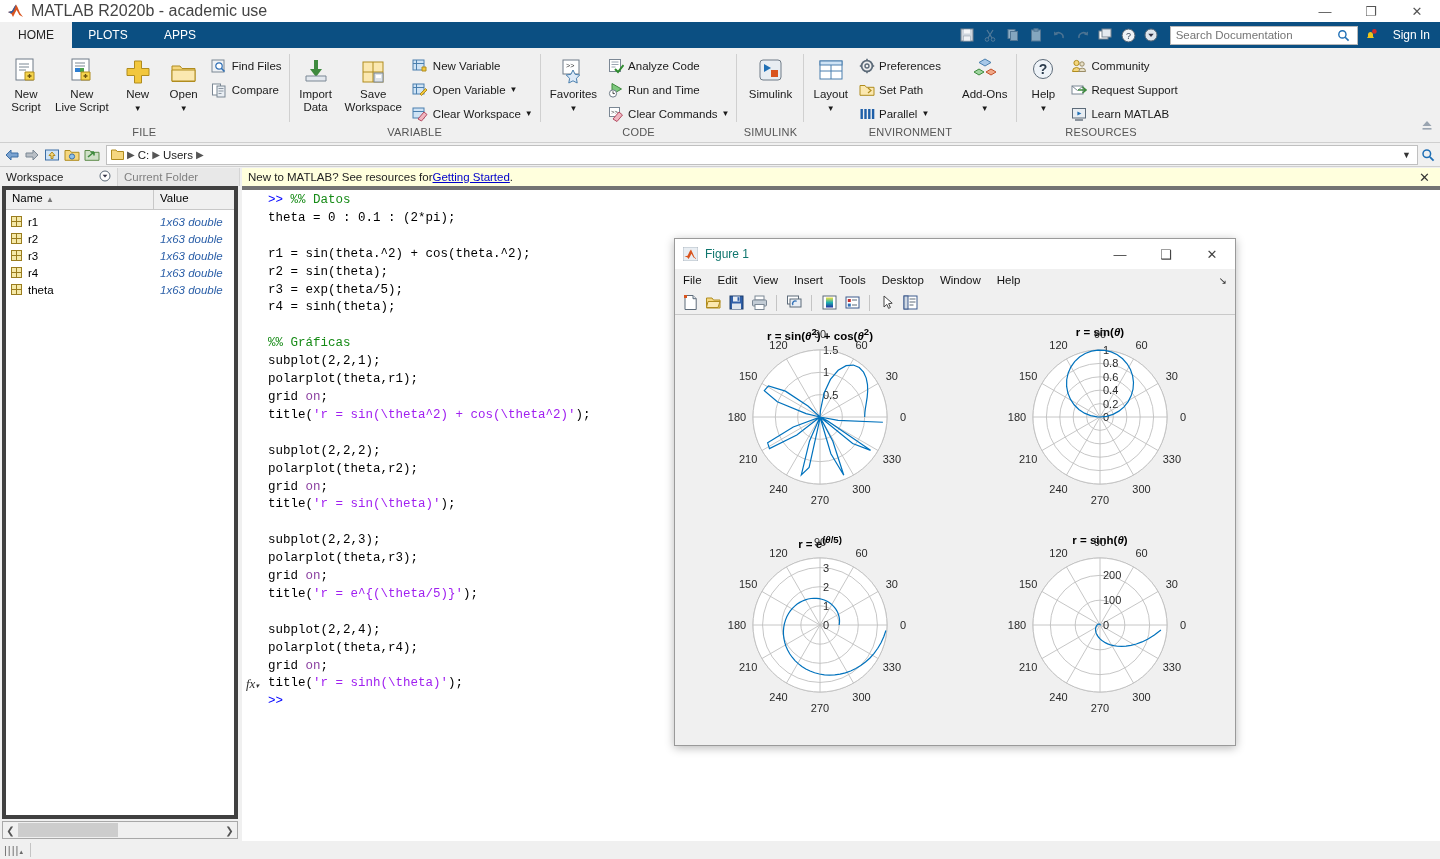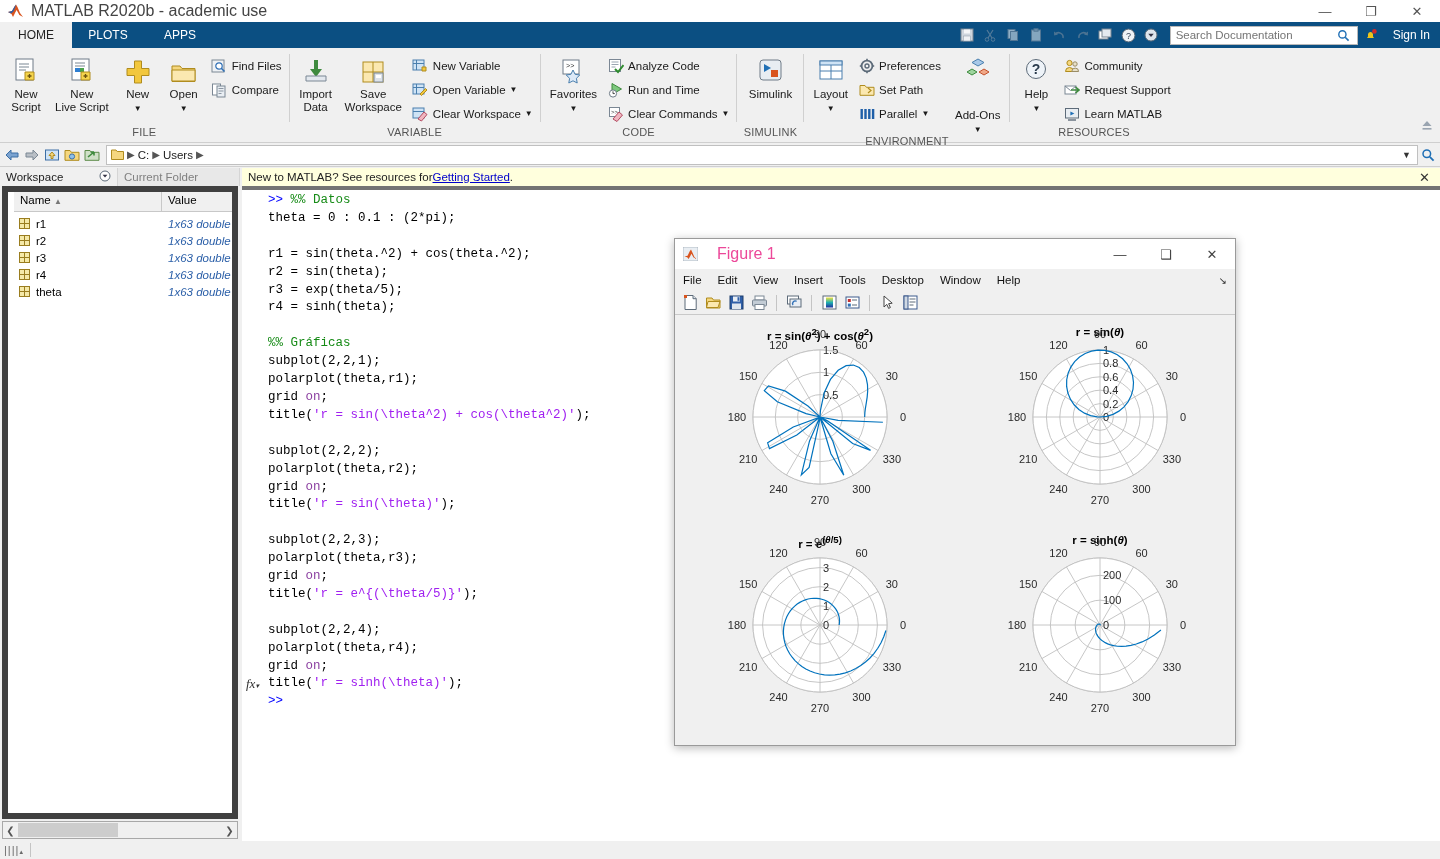--- a/index.html
+++ b/index.html
@@ -58,21 +58,21 @@
 
   
   #main { position:absolute; left:0; top:168px; right:0; bottom:18px; }
 
   
   #leftpanel { position:absolute; left:0; top:0; width:240px; bottom:0; }
   .paneltabs { height:18px; display:flex; font-size:11.5px; }
   .ptab { height:18px; display:flex; align-items:center; padding:0 6px; color:#222; border-right:1px solid #d5d5d5; }
   .ptab.inactive { color:#808080; background:#e8e8e8; }
   .ptab .dd { margin-left:auto; }
-  #wspanel { position:absolute; left:2px; right:2px; top:18px; bottom:22px; background:#fff; border:6px solid #404040; display:flex; flex-direction:column;padding-left:6px; }
+  #wspanel { position:absolute; left:2px; right:2px; top:18px; bottom:22px; background:#fff; border:4px solid #404040; display:flex; flex-direction:column; }
   .wshead { height:20px; display:flex; background:#f0f0f0; border-bottom:1px solid #c8c8c8; font-size:11.5px; }
   .wshead .c1 { width:148px; padding:2px 6px; border-right:1px solid #c8c8c8; }
   .wshead .c2 { flex:1; padding:2px 6px; }
   .wsrow { height:17px; display:flex; align-items:center; font-size:11.5px; }
   .wsrow .c1 { width:148px; display:flex; align-items:center; gap:6px; padding-left:5px; }
   .wsrow .c2 { flex:1; color:#2b5fa8; font-style:italic; padding-left:6px; }
   .varicon { width:11px; height:11px; border:1px solid #9a7d1f; background:#f5e9a8; position:relative; }
   .varicon:before { content:""; position:absolute; left:0; right:0; top:4px; height:1px; background:#9a7d1f; }
   .varicon:after { content:""; position:absolute; top:0; bottom:0; left:4px; width:1px; background:#9a7d1f; }
   #wsscroll { position:absolute; left:2px; right:2px; bottom:2px; height:18px; background:#f0f0f0; border:1px solid #a8a8a8; display:flex; align-items:center; }
@@ -97,21 +97,21 @@
   #fx { position:absolute; left:4px; font-family:"Liberation Serif", serif; font-style:italic; font-size:13px; color:#333; }
 
   
   #statusbar { position:absolute; left:0; right:0; bottom:0; height:18px; background:#f0f0f0; display:flex; align-items:center; padding-left:4px; }
   .gripicon { font-size:11px; color:#6a6a6a; letter-spacing:1px; }
 
   
   #figwin { position:absolute; left:674px; top:238px; width:562px; height:508px;
             background:#f0f0f0; border:1px solid #9a9a9a; box-shadow:0 2px 9px rgba(0,0,0,.28); }
   #figtitle { height:30px; background:#fff; display:flex; align-items:center; padding-left:8px; }
-  #figtitle .t { font-size:16px; color:#ec4899; margin-left:19px; }
+  #figtitle .t { font-size:12px; color:#0f766e; margin-left:7px; }
   #figtitle .btns { margin-left:auto; display:flex; }
   #figtitle .btns div { width:46px; height:30px; display:flex; align-items:center; justify-content:center; color:#444; font-size:13px; }
   #figmenu { height:22px; background:#f0f0f0; display:flex; align-items:center; font-size:11.5px; color:#111; }
   #figmenu span.mi { padding:0 8px; }
   #figmenu .arrow { margin-left:auto; padding-right:8px; font-size:10px; color:#333; }
   #figtools { height:24px; background:#f0f0f0; border-bottom:1px solid #c9c9c9; display:flex; align-items:center; gap:3px; padding-left:5px; }
   #figtools .ti { width:20px; height:20px; display:flex; align-items:center; justify-content:center; }
   #figtools .tsep { width:1px; height:16px; background:#c4c4c4; margin:0 4px; }
   #figcanvas { position:absolute; left:1px; right:1px; top:77px; bottom:1px; background:#f0f0f0; }
   .plotcell { position:absolute; }
@@ -459,21 +459,21 @@
                 <rect x="1.5" y="3" width="2.4" height="10" fill="#1f5fa8"></rect>
                 <rect x="5.3" y="3" width="2.4" height="10" fill="#1f5fa8"></rect>
                 <rect x="9.1" y="3" width="2.4" height="10" fill="#1f5fa8"></rect>
                 <rect x="12.9" y="3" width="2.4" height="10" fill="#1f5fa8"></rect>
               </svg>
           </span>
           <span>Parallel</span>
           <span class="caret">▼</span>
         </div>
       </div>
-      <div class="bigbtn" style="margin-left:4px;gap:21px;">
+      <div class="bigbtn" style="margin-left:11px;">
         <span class="ic">
           <svg width="30" height="30" viewBox="0 0 30 30">
               <path d="M15 3 l6 3.5 -6 3.5 -6-3.5z" fill="#a8c8e8" stroke="#4a7fae"></path>
               <path d="M9 13 l5 3 -5 3 -5-3z" fill="#9ed49e" stroke="#3e8a3e"></path>
               <path d="M21 13 l5 3 -5 3 -5-3z" fill="#f0a888" stroke="#c2502a"></path>
             </svg>
         </span>
         <span class="lb"><span>Add-Ons</span><br><span class="caret">▼</span></span>
       </div>
     </div>

